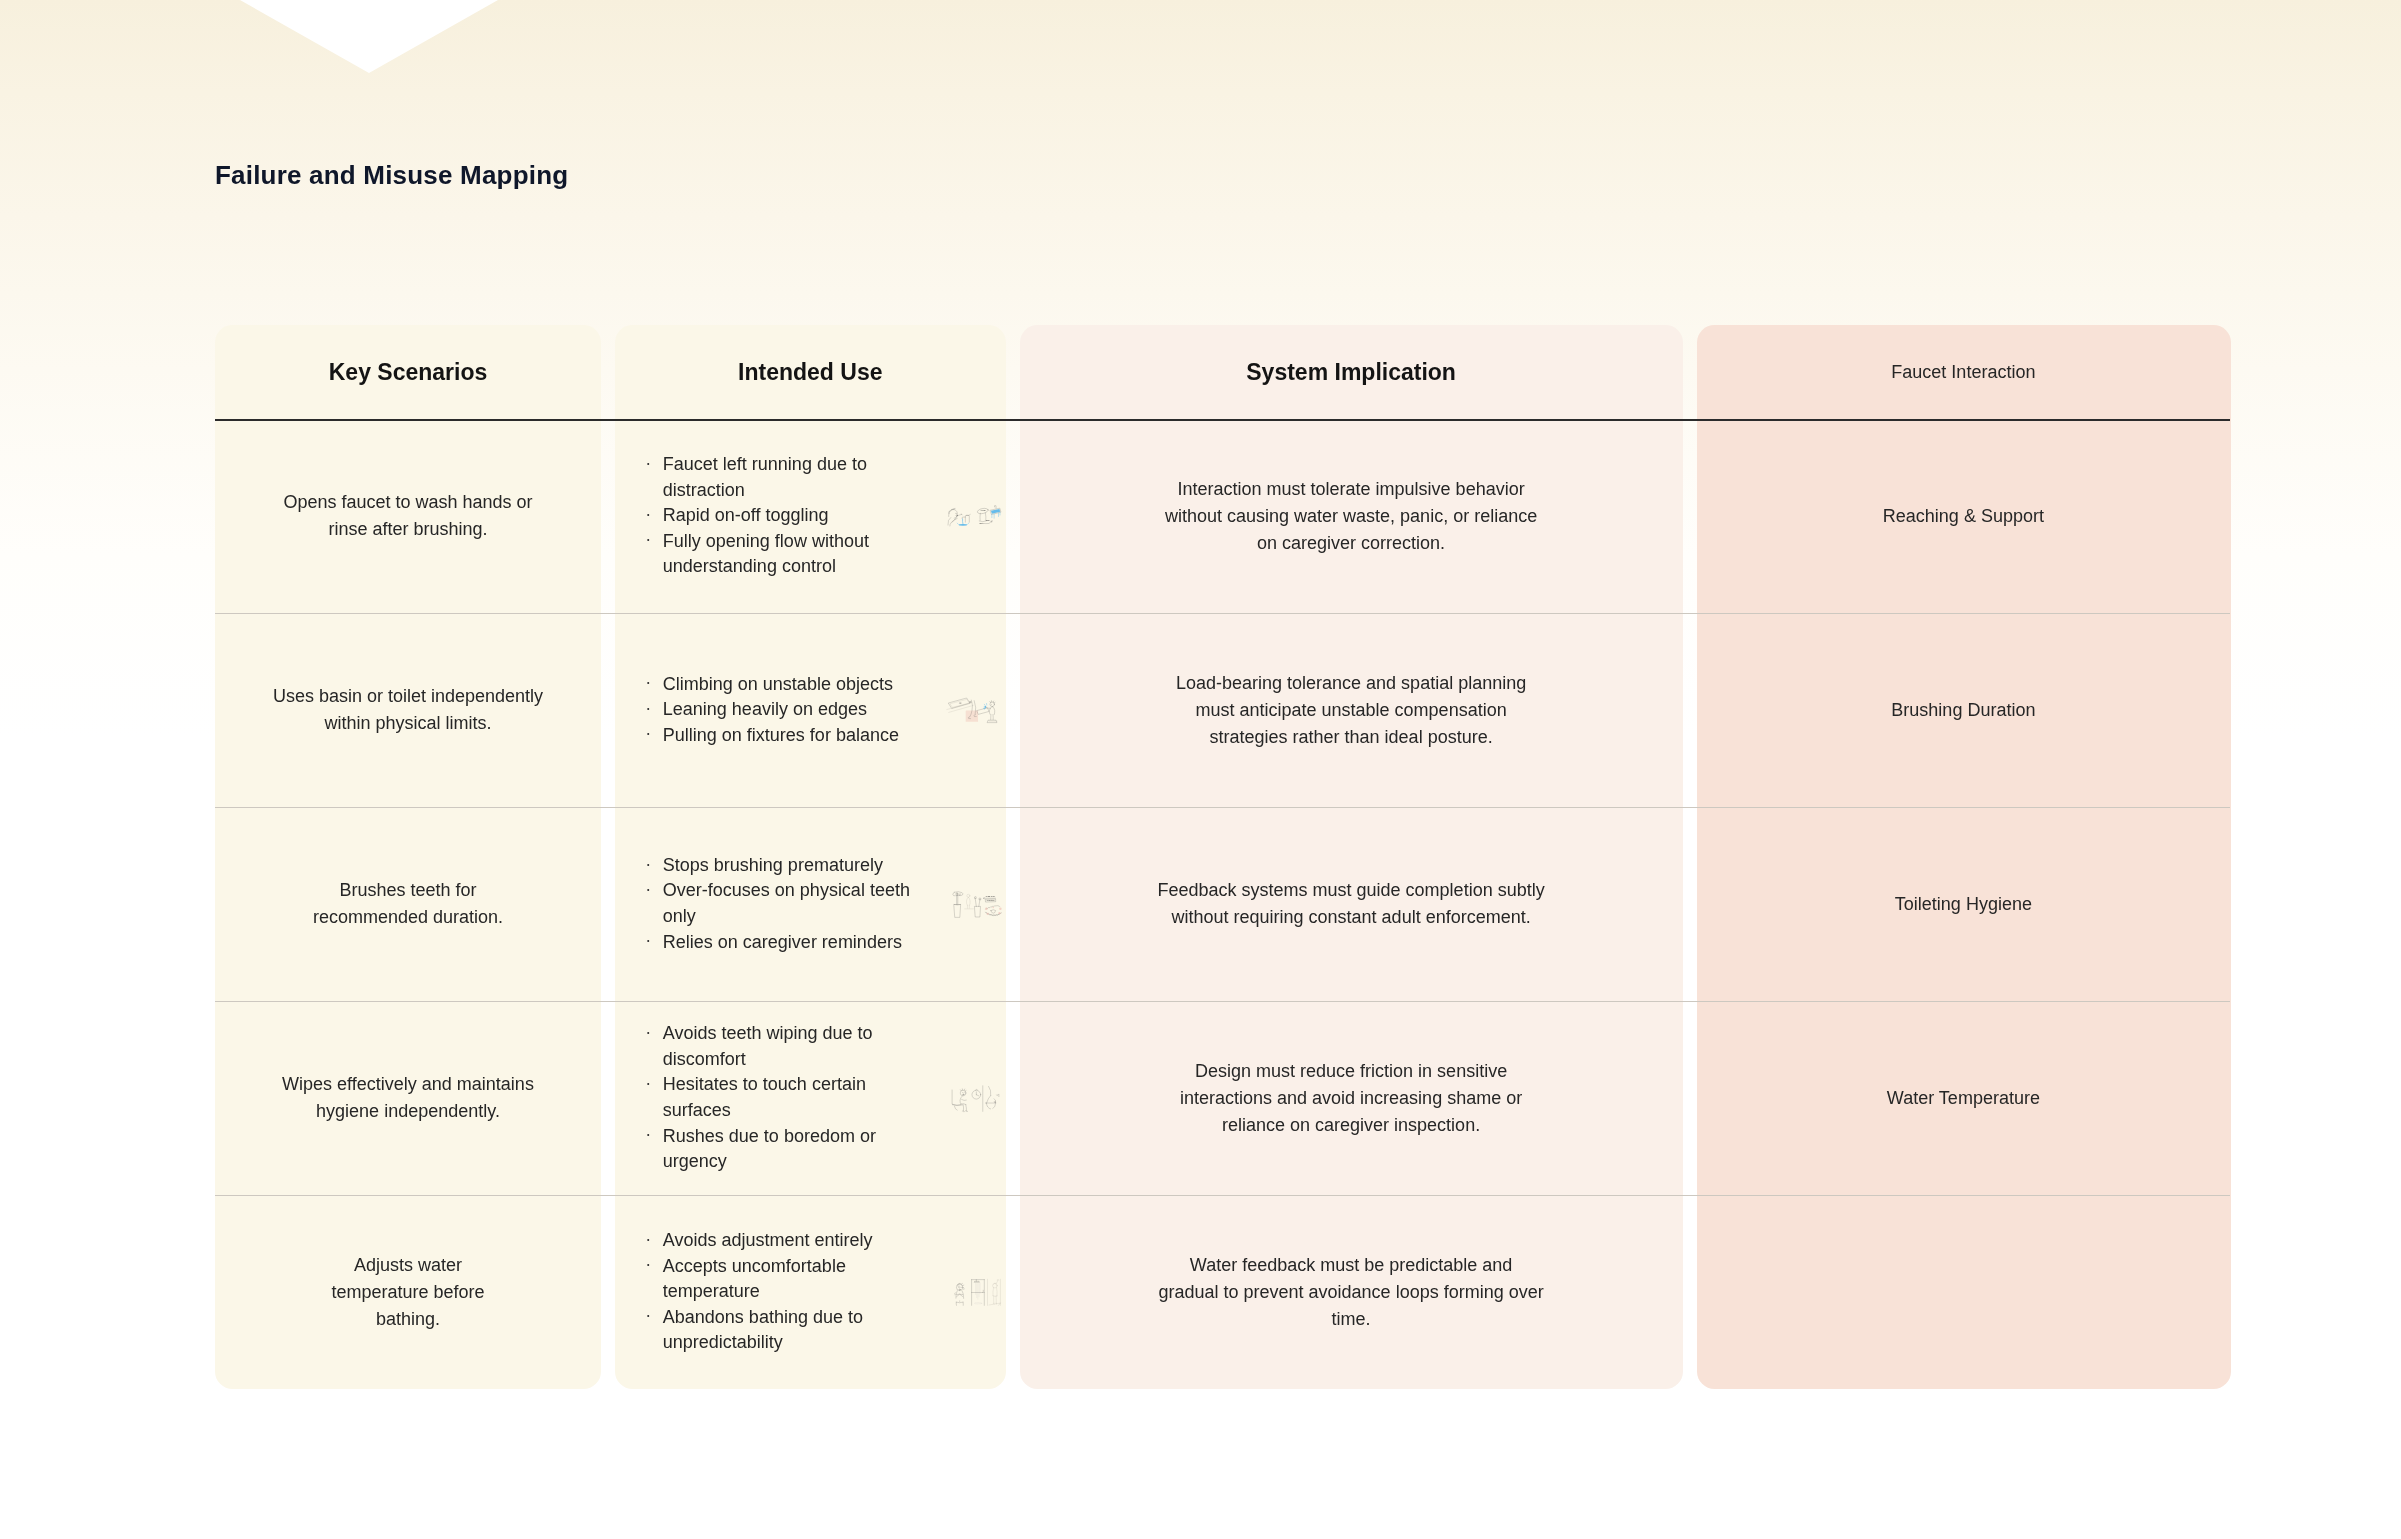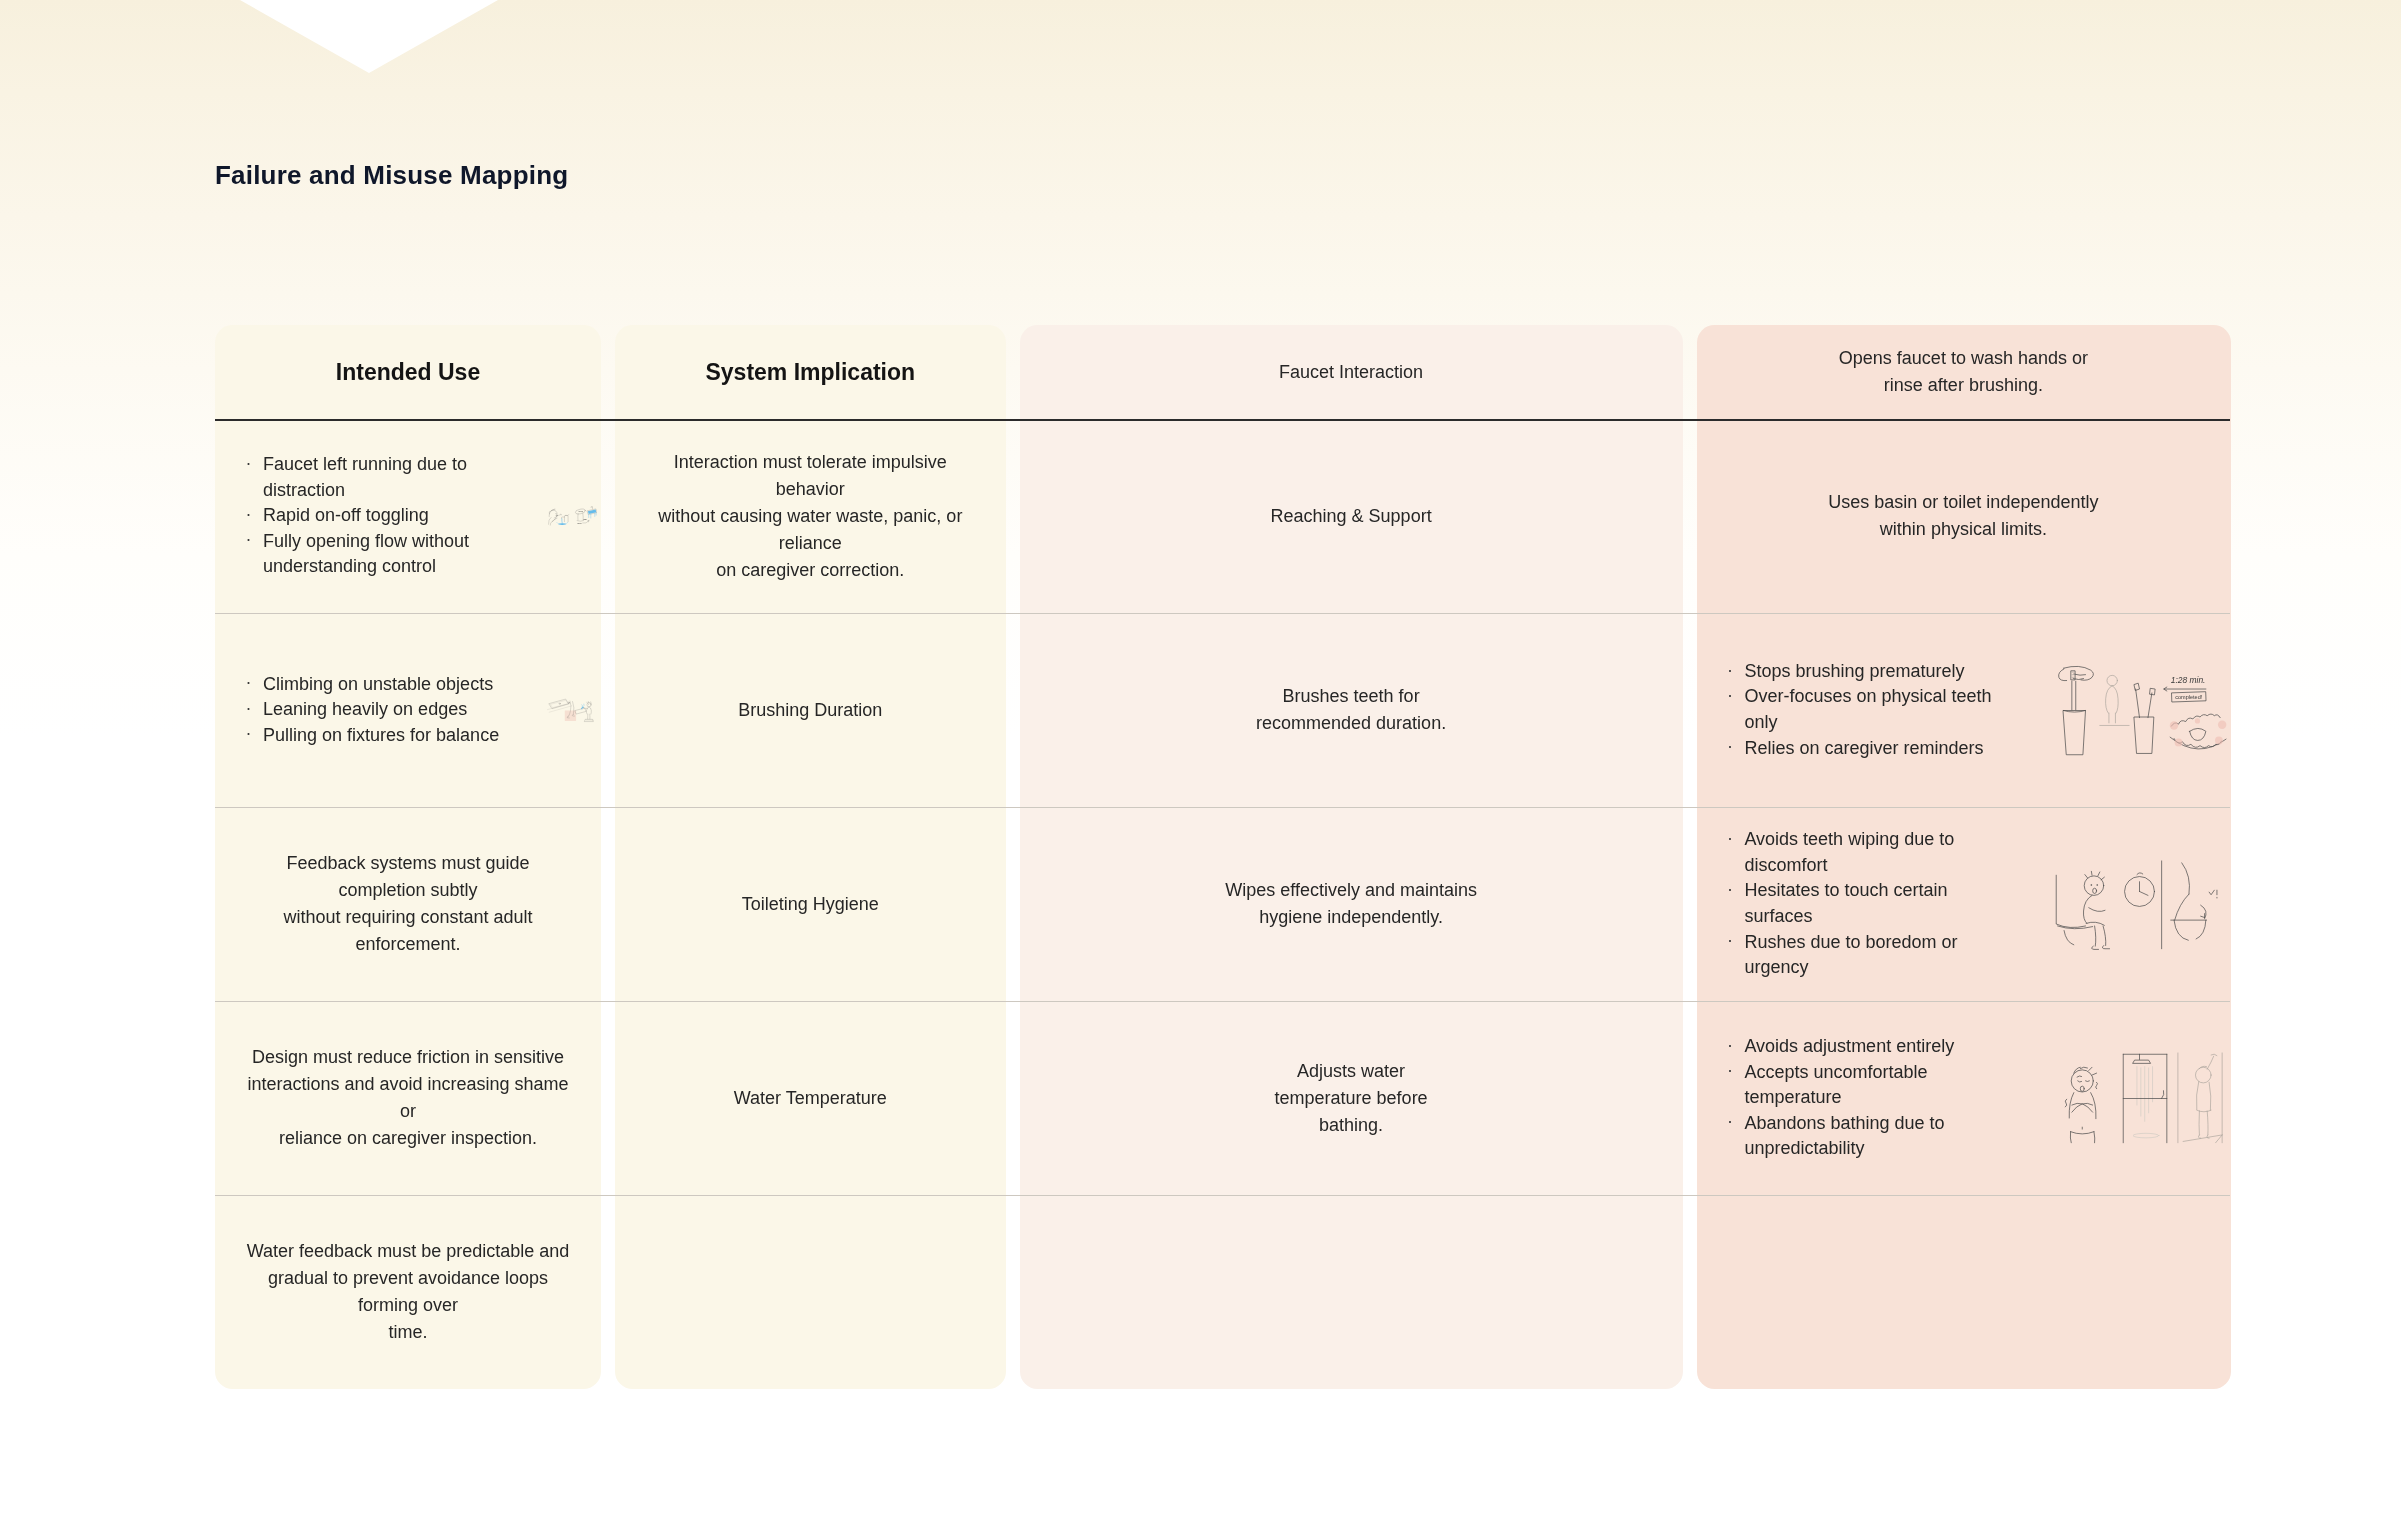--- a/index.html
+++ b/index.html
@@ -85,20 +85,21 @@
     <div class="colbg col4bg"></div>
 
     <div class="rule rule-dark"></div>
     <div class="rule rr rr1"></div>
     <div class="rule rr rr2"></div>
     <div class="rule rr rr3"></div>
     <div class="rule rr rr4"></div>
 
     <div class="grid">
 
+      <div class="hcell">Key Scenarios</div>
       <div class="hcell">Intended Use</div>
       <div class="hcell">System Implication</div>
 
       <div class="cell">Faucet Interaction</div>
       <div class="cell">Opens faucet to wash hands or
 rinse after brushing.</div>
       <div class="misuse">
         <ul class="bullets">
           <li>Faucet left running due to distraction</li>
           <li>Rapid on-off toggling</li>
@@ -173,20 +174,23 @@
             <path class="sk" d="M502 66 l-8 -12 M514 60 l-2 -14 M530 62 l6 -12 M538 72 l12 -8"></path>
             <circle cx="512" cy="84" r="2.5" fill="#4a4a4a"></circle>
             <path class="sk" d="M520 108 q-26 10 -30 44 q-2 22 6 38 M520 108 q22 8 26 40 q2 24 -4 44"></path>
             <path class="sk" d="M500 126 q-30 4 -46 -8"></path>
             <path class="sk" d="M506 192 q-2 38 -2 54 M528 192 q4 38 2 54"></path>
             <path class="sk" d="M480 252 h80 l10 26 h-100 Z"></path>
             <path class="skl" d="M486 262 h84"></path>
           </svg>
         </div>
       </div>
+      <div class="cell implication">Load-bearing tolerance and spatial planning
+must anticipate unstable compensation
+strategies rather than ideal posture.</div>
 
       <div class="cell">Brushing Duration</div>
       <div class="cell">Brushes teeth for
 recommended duration.</div>
       <div class="misuse">
         <ul class="bullets">
           <li>Stops brushing prematurely</li>
           <li>Over-focuses on physical teeth only</li>
           <li>Relies on caregiver reminders</li>
         </ul>

